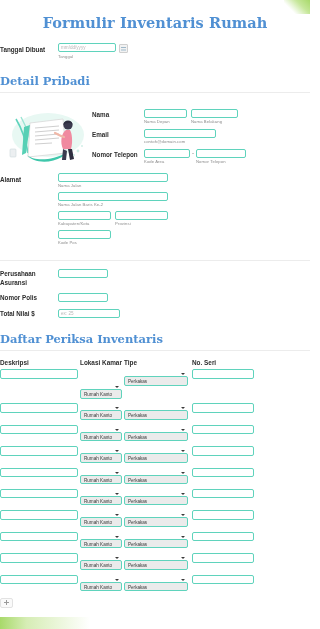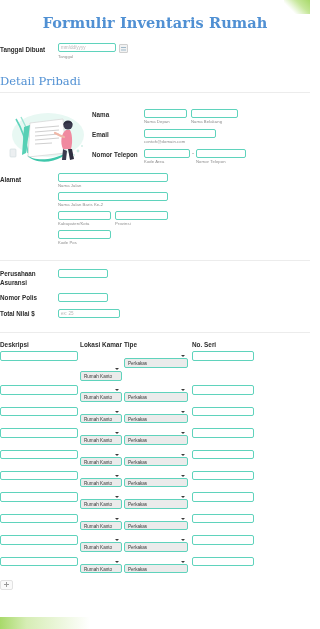--- a/index.html
+++ b/index.html
@@ -30,21 +30,21 @@
     font-family:"DejaVu Serif", serif;
     font-weight:bold;
     font-size:14.5px;
     color:#5090d3;
     letter-spacing:.1px;
     margin:14px 0 0 0;
     padding:0;
   }
   .section-title{
     font-family:"DejaVu Serif", serif;
-    font-weight:normal;
+    font-weight:bold;
     font-size:11.5px;
     color:#5090d3;
     margin:0 0 4px 0;
   }
   hr.rule{
     border:0;border-top:1px solid #ececec;margin:0 0 8px 0;
   }
   .row{display:flex;align-items:flex-start;margin-bottom:2px;}
   .lbl{
     font-size:6.3px;font-weight:bold;color:#2d2d2d;
@@ -272,20 +272,21 @@
 
   <div class="row" style="margin-top:6px;">
     <div class="ins-lbl">Total Nilai $</div>
     <div class="fields">
       <input class="tf" style="width: 62px;" type="text" placeholder="ex: 25">
     </div>
   </div>
 
   <div class="sp12"></div>
 
+  <div class="section-title">Daftar Periksa Inventaris</div>
   <hr class="rule">
 
   <div class="inv-head">
     <div class="th c1">Deskripsi</div>
     <div class="th c2">Lokasi Kamar</div>
     <div class="th c3">Tipe</div>
     <div class="th c4">No. Seri</div>
   </div>
 
   <div id="inv-rows">

